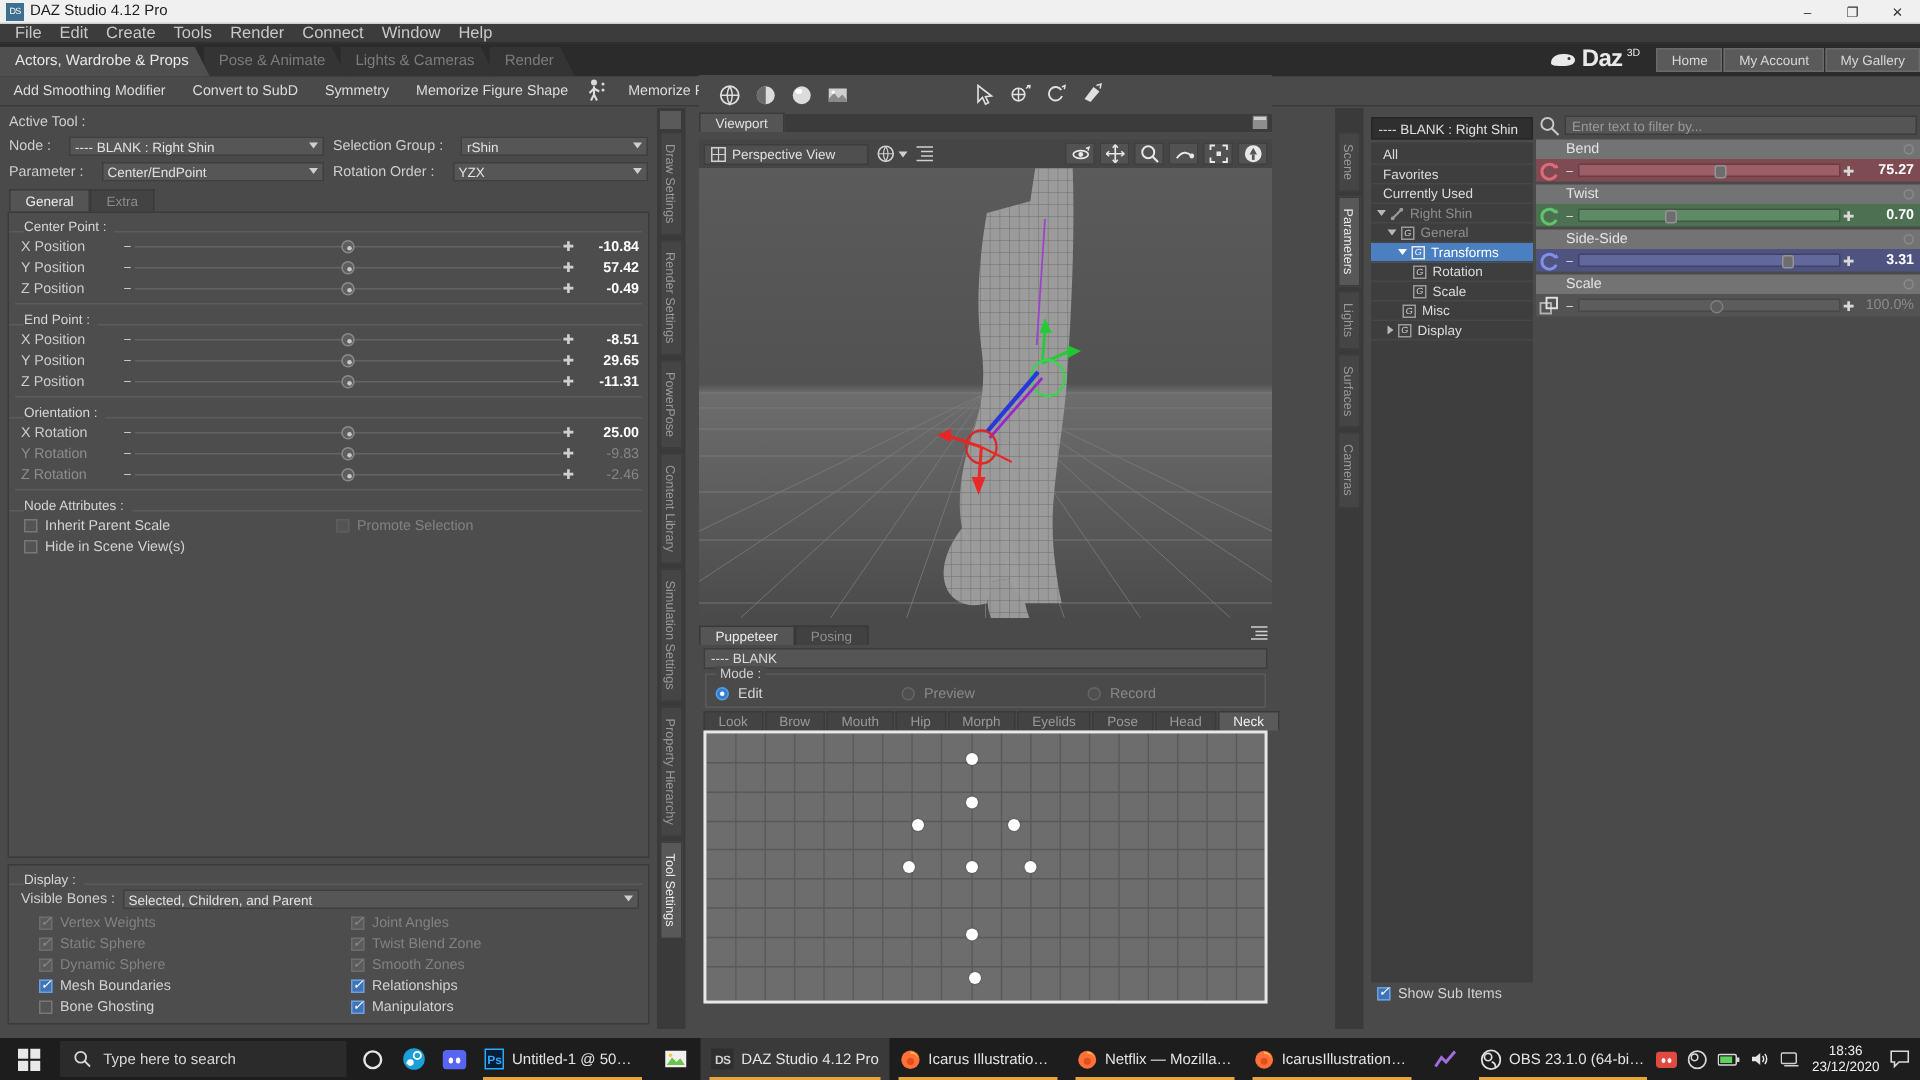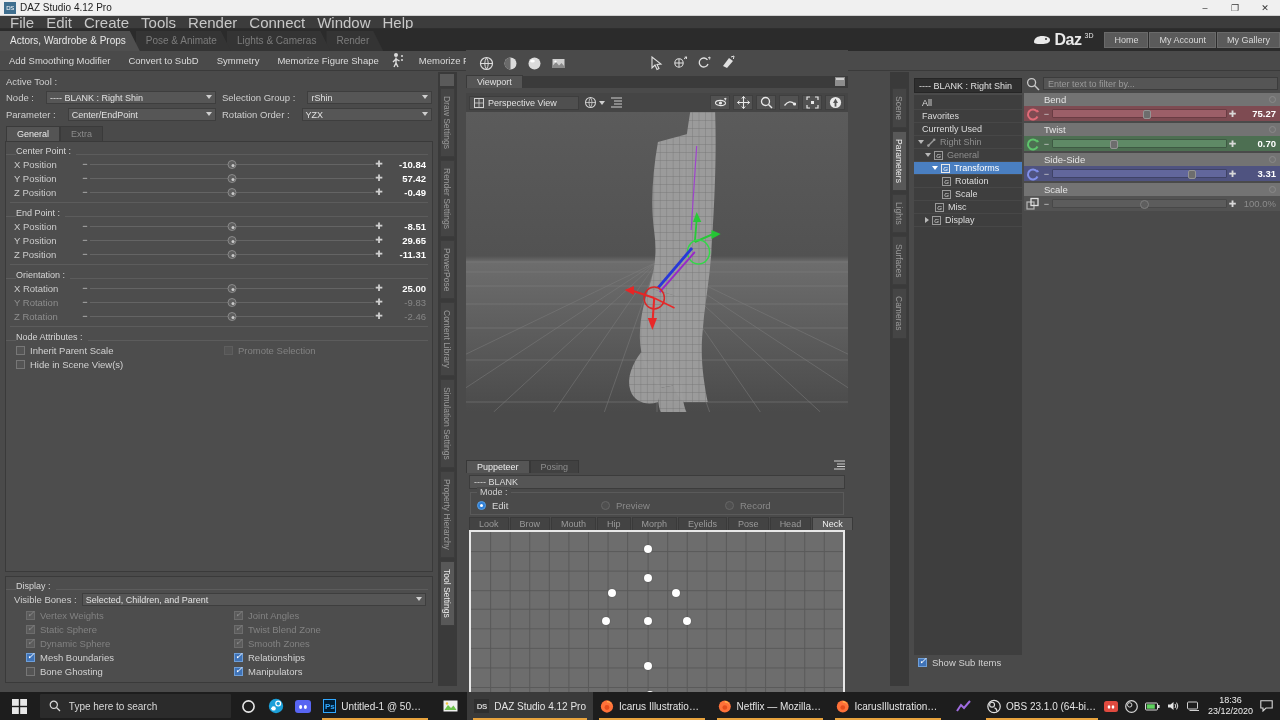--- a/index.html
+++ b/index.html
@@ -30,21 +30,21 @@
     width:30px; height:16px; display:flex; align-items:center;
     justify-content:center; font-size:9px; color:#333;
   }
 
   
   .menubar {
     height:13px; background:#3c3c3c; display:flex; align-items:center;
     padding-left:4px; border-bottom:1px solid #2e2e2e;
   }
   .menubar span {
-    font-size:15px; color:#c8c8c8; padding:0 6px; line-height:13px;
+    font-size:11px; color:#c8c8c8; padding:0 6px; line-height:13px;
   }
 
   
   .acttabs {
     height:22px; background:#2b2b2b; display:flex; align-items:flex-end;
     position:relative;
   }
   .acttab {
     height:20px; line-height:20px; font-size:10px; color:#7c7c7c;
     padding:0 14px 0 10px; position:relative; background:#343434;
@@ -227,21 +227,21 @@
   .viewport {
     position:absolute; left:466px; top:112px; right:432px; height:300px;
     background:#4e4e4e; overflow:hidden;
   }
 
   
   .pupp {
     position:absolute; left:466px; top:416px; right:432px; bottom:34px;
     background:#4a4a4a;
   }
-  .pupp-tabs { display:flex; align-items:flex-end; height:14px; position:relative;margin-top:43px; }
+  .pupp-tabs { display:flex; align-items:flex-end; height:14px; position:relative; }
   .pupp-tab {
     font-size:9px; padding:1px 10px; background:#414141; color:#8e8e8e;
     border:1px solid #383838; border-bottom:none;
   }
   .pupp-tab.active { background:#555; color:#ececec; }
   .pupp-menu-ico { position:absolute; right:2px; top:1px; }
   .pupp-combo {
     margin:2px 3px; height:14px; background:#555; border:1px solid #3c3c3c;
     display:flex; align-items:center; padding:0 4px; font-size:9px;
     color:#dcdcdc; position:relative;

